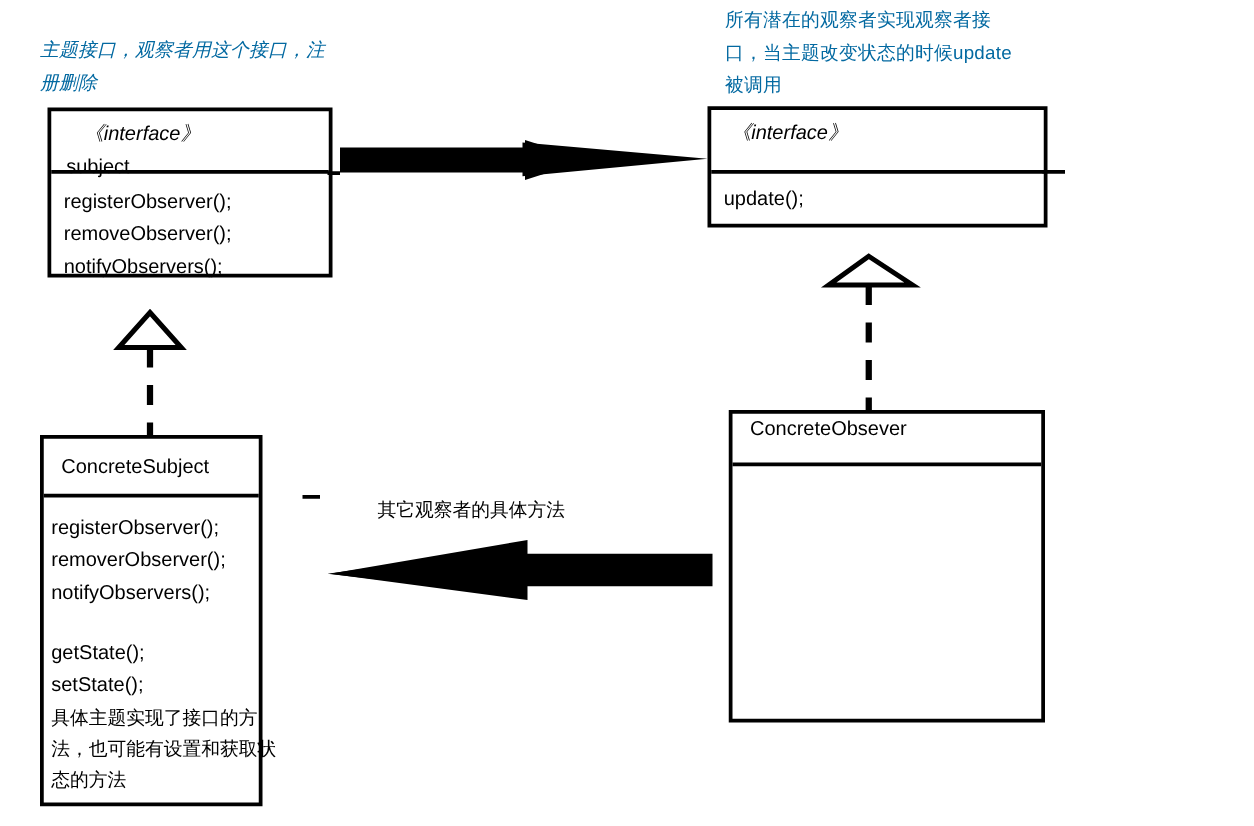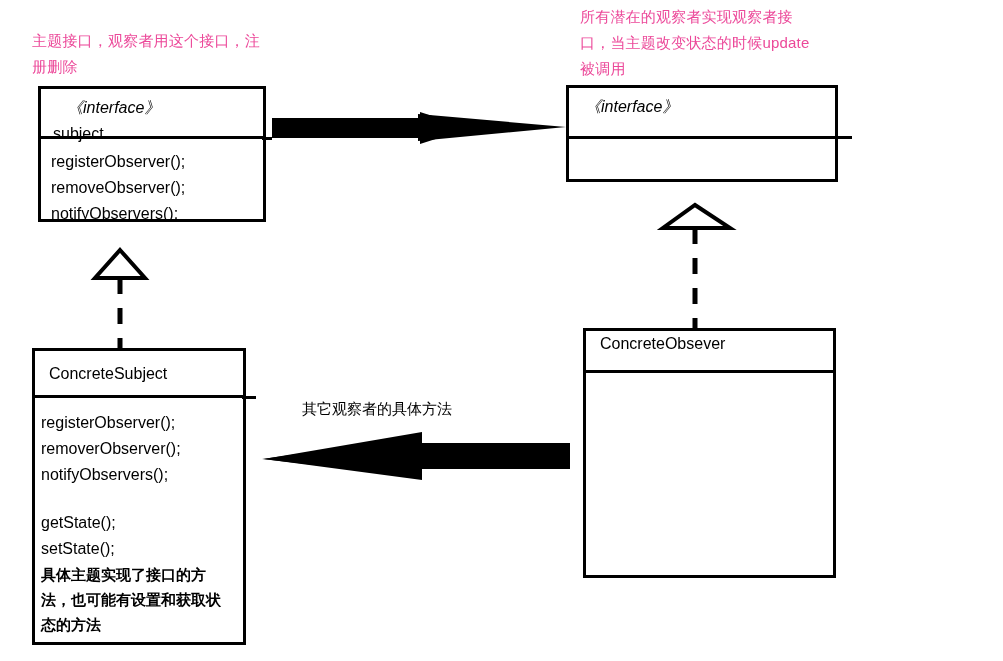--- a/index.html
+++ b/index.html
@@ -15,21 +15,21 @@
     overflow: hidden;
     font-family: "Liberation Sans", "DejaVu Sans", sans-serif;
     color: #000000;
   }
 
   
   .note {
     position: absolute;
     font-size: 15px;
     line-height: 26px;
-    color: #ec4899;
+    color: #0369a1;
     white-space: pre-line;
     letter-spacing: 0.2px;
   }
 
   
   .uml-box {
     position: absolute;
     box-sizing: border-box;
     border: 3px solid #000000;
     background: #ffffff;
@@ -85,21 +85,21 @@
     font-size: 15px;
     line-height: 22px;
     white-space: pre;
   }
 </style>
 </head>
 <body>
 
 <div id="canvas">
 
-  <div class="note" style="left:32px; top:28px; width:300px;">主题接口，观察者用这个接口，注
+  <div class="note" style="left:32px; top:28px; width:300px;font-style:italic;">主题接口，观察者用这个接口，注
 册删除</div>
 
   <div class="note" style="left:580px; top:4px; width:310px;">所有潜在的观察者实现观察者接
 口，当主题改变状态的时候update
 被调用</div>
 
 
   <div class="edge-label" style="left:302px; top:398px;">其它观察者的具体方法</div>
 
   <div class="uml-box" style="left:38px; top:86px; width:228px; height:136px;">
@@ -112,35 +112,38 @@
       <div class="line">removeObserver();</div>
       <div class="line">notifyObservers();</div>
     </div>
   </div>
   <div class="overshoot" style="left:262px; top:137px; width:10px;"></div>
 
   <div class="uml-box" style="left:566px; top:85px; width:272px; height:97px;">
     <div class="uml-head" style="height:51px;">
       <div class="stereotype" style="padding-left:4px;">《interface》</div>
     </div>
+    <div class="uml-body" style="padding-top:8px;">
+      <div class="line">update();</div>
+    </div>
   </div>
   <div class="overshoot" style="left:834px; top:136px; width:18px;"></div>
 
-  <div class="uml-box" style="left:32px; top:348px; width:214px; height:297px;">
+  <div class="uml-box" style="left:32px; top:348px; width:178px; height:297px;">
     <div class="uml-head" style="height:47px; padding-top:10px;">
       <div class="classname" style="padding-left:2px;">ConcreteSubject</div>
     </div>
     <div class="uml-body" style="padding:12px 6px 4px 6px;">
       <div class="line">registerObserver();</div>
       <div class="line">removerObserver();</div>
       <div class="line">notifyObservers();</div>
       <div class="spacer"></div>
       <div class="line">getState();</div>
       <div class="line">setState();</div>
-      <div class="line cn" style="white-space:pre-line; width:196px;font-weight:bold;">具体主题实现了接口的方
+      <div class="line cn" style="white-space:pre-line; width:196px;">具体主题实现了接口的方
 法，也可能有设置和获取状
 态的方法</div>
     </div>
   </div>
   <div class="overshoot" style="left:242px; top:396px; width:14px;"></div>
 
   <div class="uml-box" style="left:583px; top:328px; width:253px; height:250px;">
     <div class="uml-head" style="height:42px; padding-top:0;">
       <div class="classname" style="padding-left:2px;">ConcreteObsever</div>
     </div>

